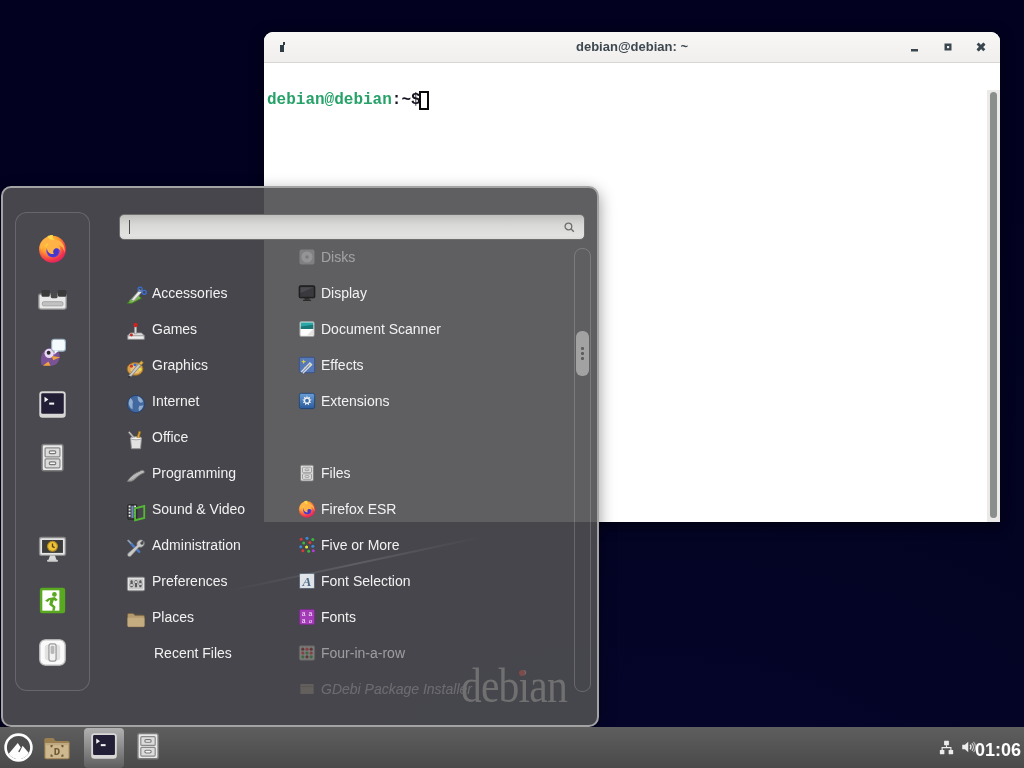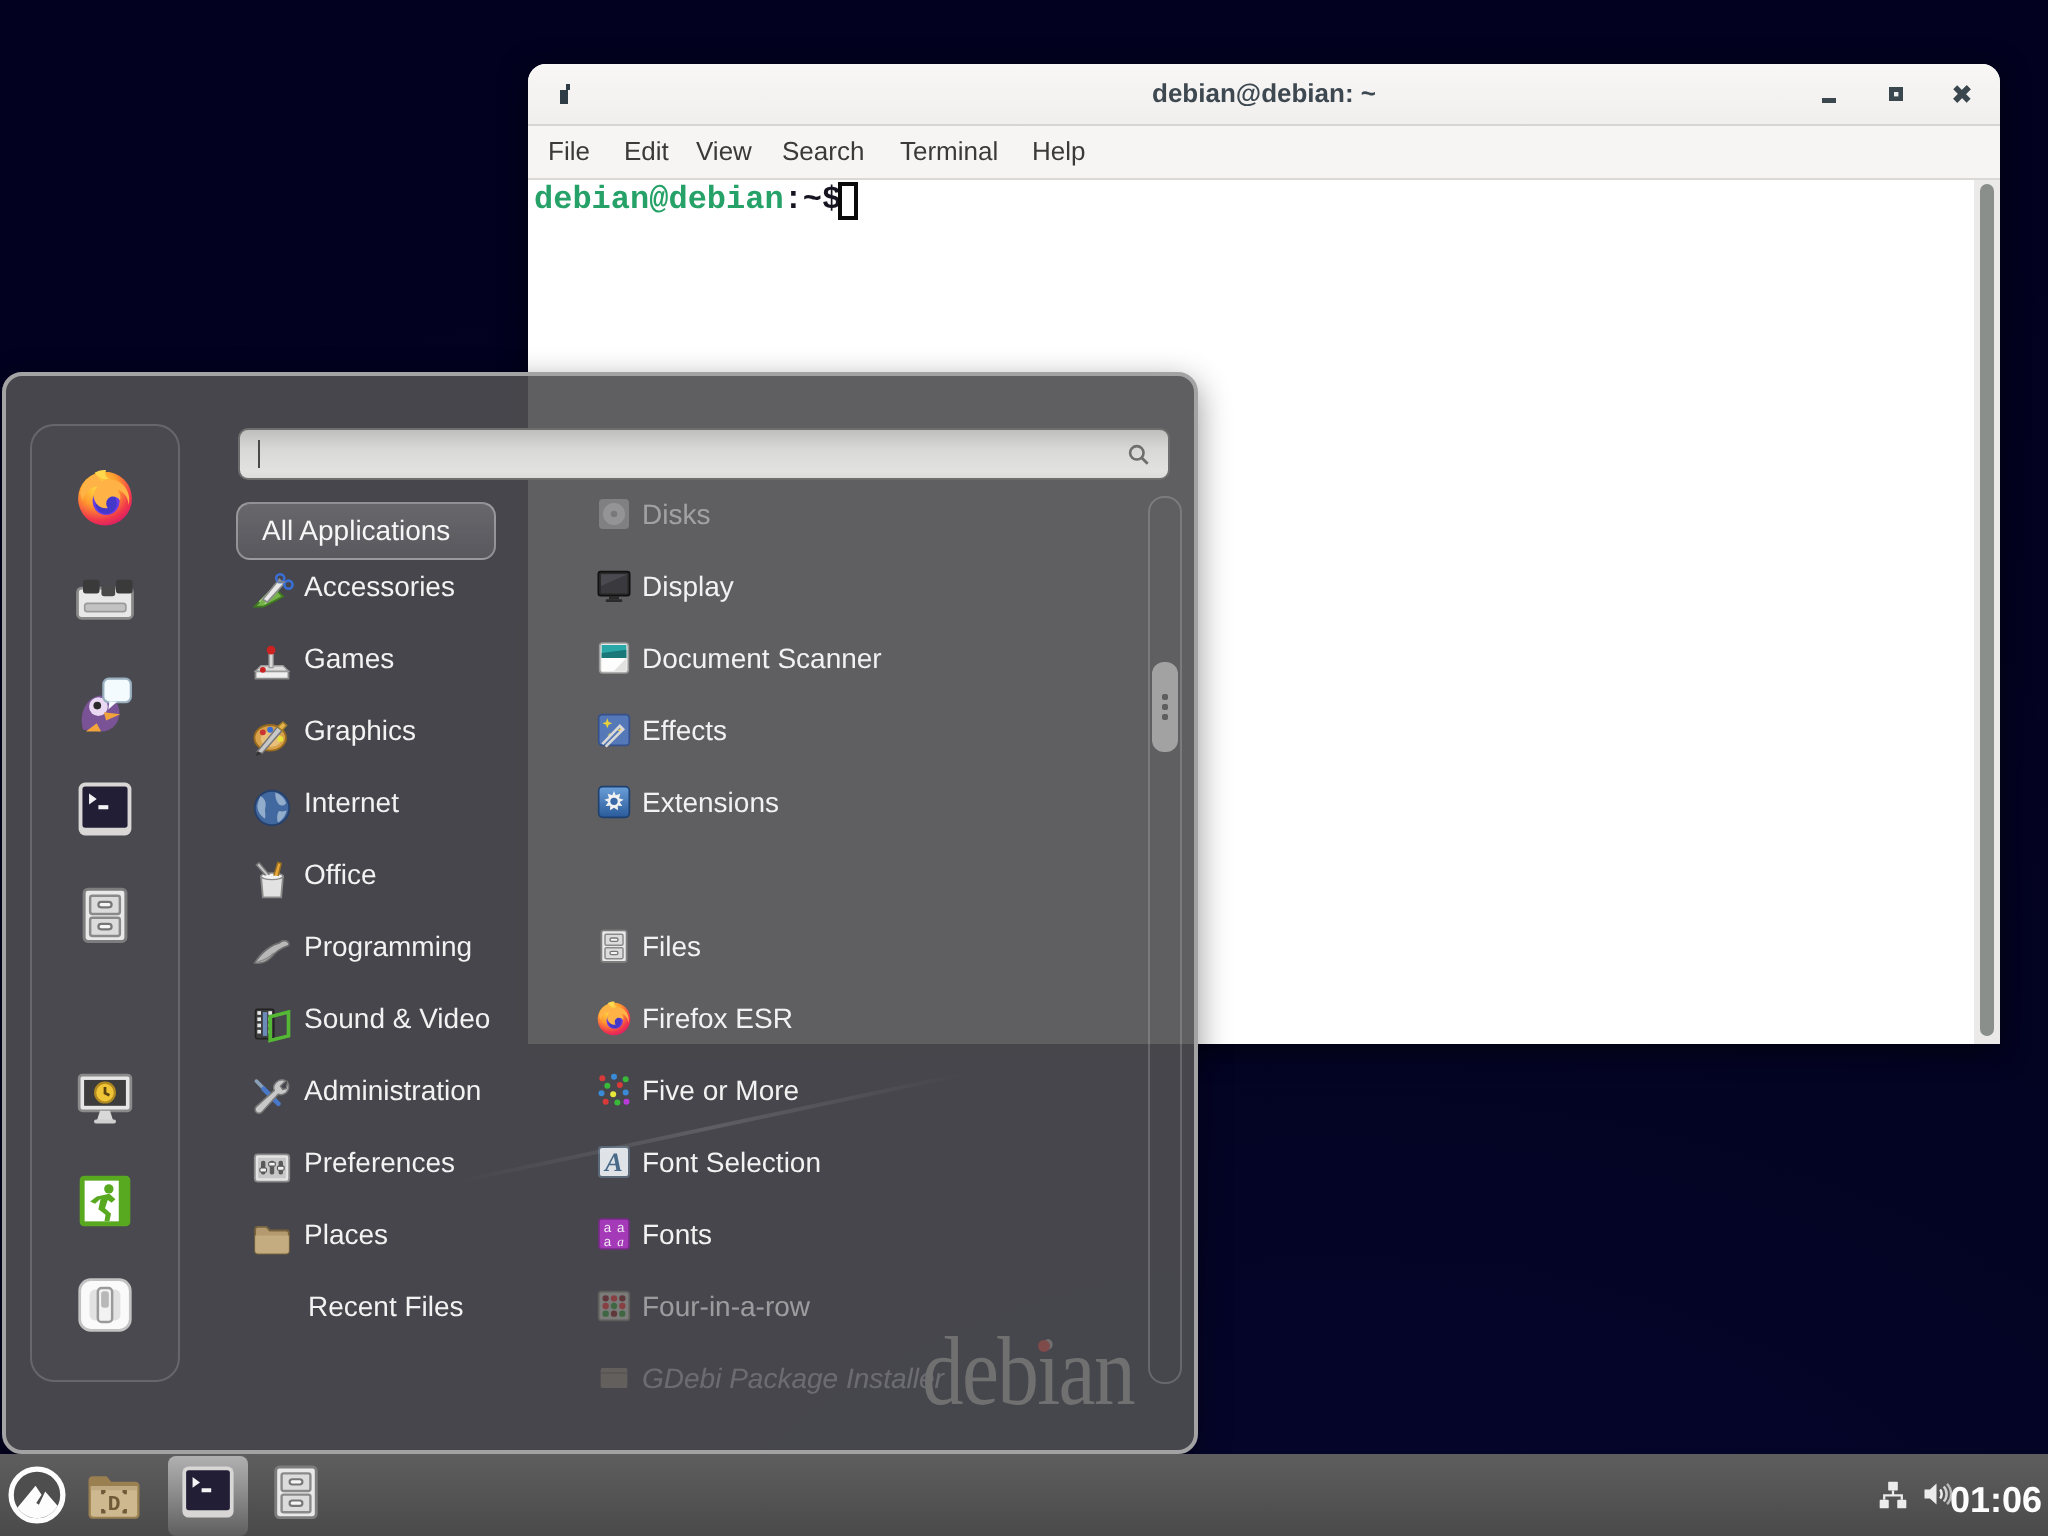--- a/index.html
+++ b/index.html
@@ -81,28 +81,20 @@
           <rect x="14" y="14" width="2.2" height="2.2" fill="#f2f1ef"></rect>
         </svg>
   <svg class="wbtn" style="left:702px" width="30" height="30">
           <g fill="#3a474f">
             <rect x="10.2" y="13.6" width="9.5" height="2.8" transform="rotate(45 15 15)"></rect>
             <rect x="10.2" y="13.6" width="9.5" height="2.8" transform="rotate(-45 15 15)"></rect>
             <rect x="13.6" y="10.2" width="2.8" height="9.5" transform="rotate(45 15 15)"></rect>
           </g>
         </svg>
  </div>
- <div class="menubar">
-        <span style="left:10px">File</span>
-        <span style="left:48px">Edit</span>
-        <span style="left:84px">View</span>
-        <span style="left:127px">Search</span>
-        <span style="left:186px">Terminal</span>
-        <span style="left:252px">Help</span>
-      </div>
  <div class="content">
    <div class="prompt"><span class="g">debian@debian</span><span class="d">:~$</span></div>
    <div class="cursor"></div>
  </div>
  <div class="sbtrack">
         <div class="sbthumb"></div>
       </div>
 </div>
 <div id="menu">
 <div id="favpanel"></div>
@@ -170,21 +162,20 @@
 <rect x="9.4" y="5.8" width="5.2" height="12.4" rx="1.4" fill="#f2f2f2" stroke="#9a9a9a" stroke-width=".9"></rect>
 <rect x="10.6" y="7" width="2.8" height="6" rx="1" fill="#b8b8b8"></rect>
       </svg>
 <div id="searchbox">
         <div class="tcur"></div>
 <svg width="13" height="13" viewBox="0 0 24 24">
           <circle cx="10" cy="10" r="6.2" fill="none" stroke="#6e6e6e" stroke-width="2.4"></circle>
           <path d="M14.5 14.5 L20 20" stroke="#6e6e6e" stroke-width="2.6"></path>
         </svg>
       </div>
-<div id="allapps">All Applications</div>
 <div class="catrow" style="top:96.5px">
         <svg class="ci" width="22" height="22" viewBox="0 0 24 24" style="">
           <path d="M2.5 20 L13 9.5 L18 14.5 L7.5 20 Z" fill="#76b34a" stroke="#3f7a1f" stroke-width="1"></path>
 <path d="M5 17.5 L14 8.5 M8 18.5 L15.5 11" stroke="#a8d88a" stroke-width=".8"></path>
 <path d="M7 16 L16 5 L18.5 7.5 L9.5 17.5 Z" fill="#e8e8e8" stroke="#8a8a8a" stroke-width=".9"></path>
 <circle cx="16.5" cy="4.5" r="2.2" fill="none" stroke="#3a6fd8" stroke-width="1.4"></circle>
 <circle cx="21" cy="8" r="2.2" fill="none" stroke="#3a6fd8" stroke-width="1.4"></circle>
 <path d="M14.8 6.3 L19.2 6.6" stroke="#888" stroke-width="1"></path>
         </svg>
         <span>Accessories</span>

